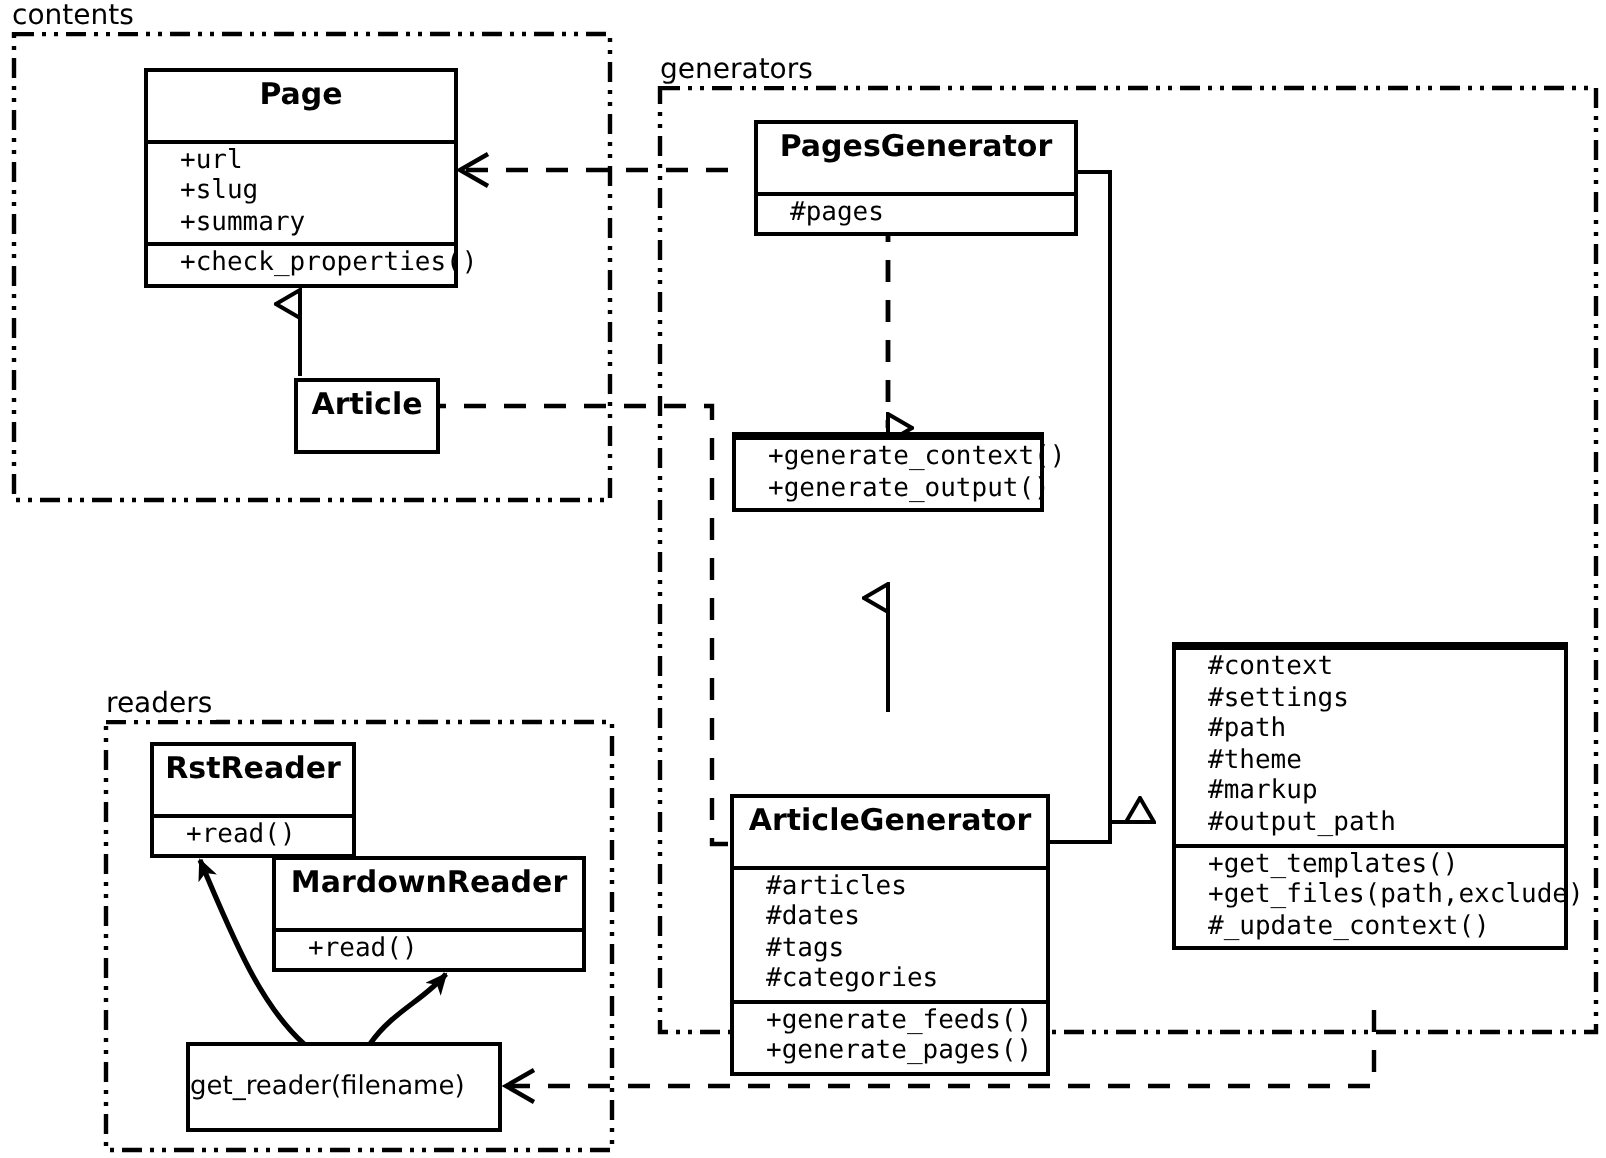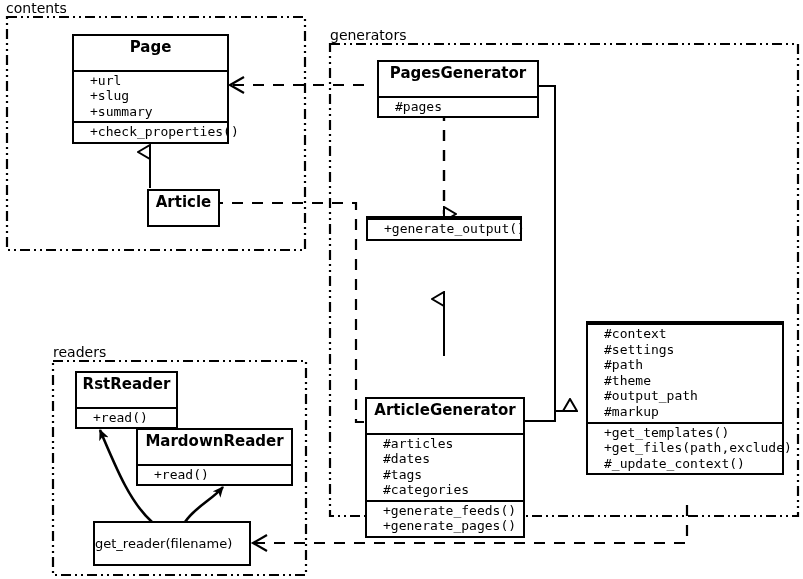--- a/index.html
+++ b/index.html
@@ -151,20 +151,21 @@
 
   <div class="cls" style="left:365px; top:60px; width:162px;margin-left:12px;">
     <div class="hdr">PagesGenerator</div>
     <div class="sect">
       <div class="mem">#pages</div>
     </div>
   </div>
 
   <div class="cls" style="left:366px; top:216px; width:156px;">
     <div class="sect">
+      <div class="mem">+generate_context()</div>
       <div class="mem">+generate_output()</div>
     </div>
   </div>
 
   <div class="cls" style="left:365px; top:353px; width:160px;margin-top:44px;">
     <div class="hdr">ArticleGenerator</div>
     <div class="sect">
       <div class="mem">#articles</div>
       <div class="mem">#dates</div>
       <div class="mem">#tags</div>
@@ -175,22 +176,22 @@
       <div class="mem">+generate_pages()</div>
     </div>
   </div>
 
   <div class="cls" style="left:586px; top:321px; width:198px;">
     <div class="sect">
       <div class="mem">#context</div>
       <div class="mem">#settings</div>
       <div class="mem">#path</div>
       <div class="mem">#theme</div>
+      <div class="mem">#markup</div>
       <div class="mem">#output_path</div>
-      <div class="mem">#markup</div>
     </div>
     <div class="sect">
       <div class="mem">+get_templates()</div>
       <div class="mem">+get_files(path,exclude)</div>
       <div class="mem">#_update_context()</div>
     </div>
   </div>
 
   <div class="cls" style="left:75px; top:371px; width:103px;">
     <div class="hdr">RstReader</div>

